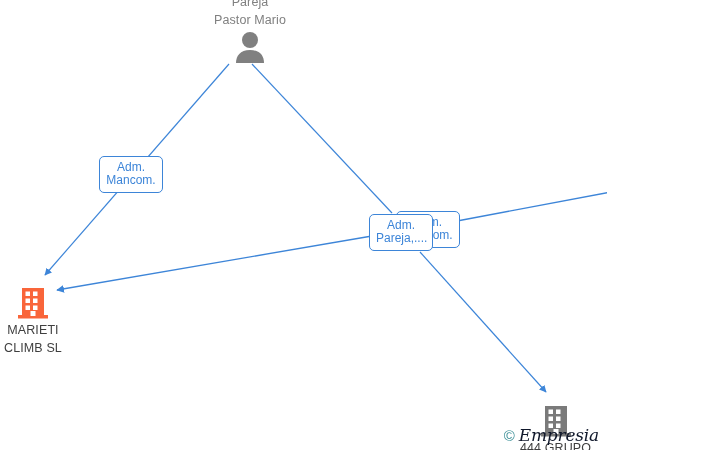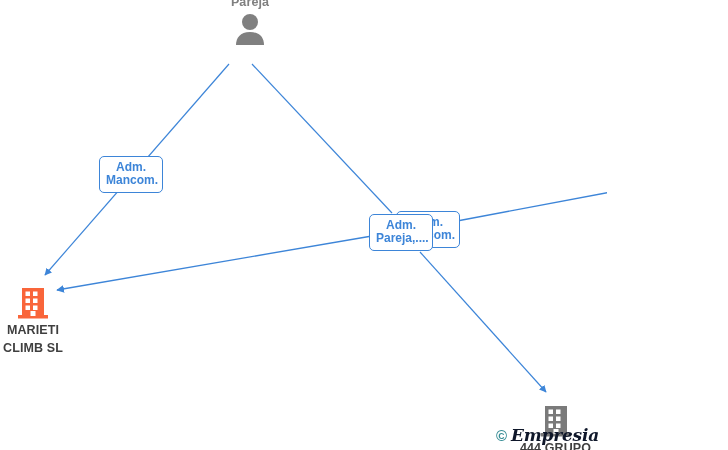--- a/index.html
+++ b/index.html
@@ -10,21 +10,20 @@
   }
   body {
     font-family: "Liberation Sans", sans-serif;
   }
   #canvas {
     position: relative;
     width: 607px;
     height: 450px;
     background: #ffffff;
     overflow: hidden;
-    font-weight: bold;
   }
   #edges {
     position: absolute;
     left: 0;
     top: 0;
     width: 728px;
     height: 450px;
   }
 
   
@@ -147,20 +146,21 @@
 
     <line x1="372" y1="236" x2="57" y2="290" stroke="#3d85d8" stroke-width="1.3" marker-end="url(#arrow)"></line>
 
     <line x1="457" y1="221" x2="728" y2="170" stroke="#3d85d8" stroke-width="1.3"></line>
 
     <line x1="420" y1="252" x2="546" y2="392" stroke="#3d85d8" stroke-width="1.2" marker-end="url(#arrow)"></line>
   </svg>
 
   <div class="node" id="node-person">
     <div class="node-label">Pareja</div>
+    <div class="node-label">Pastor Mario</div>
     <span class="node-icon">
       <svg width="36" height="32" viewBox="0 0 36 32" xmlns="http://www.w3.org/2000/svg">
         <circle cx="18" cy="9" r="8" fill="#808080"></circle>
         <path d="M18 19 C 8 19, 4 25, 4 32 L 32 32 C 32 25, 28 19, 18 19 Z" fill="#808080"></path>
       </svg>
     </span>
   </div>
 
   <div class="node" id="node-marieti">
     <span class="node-icon">

